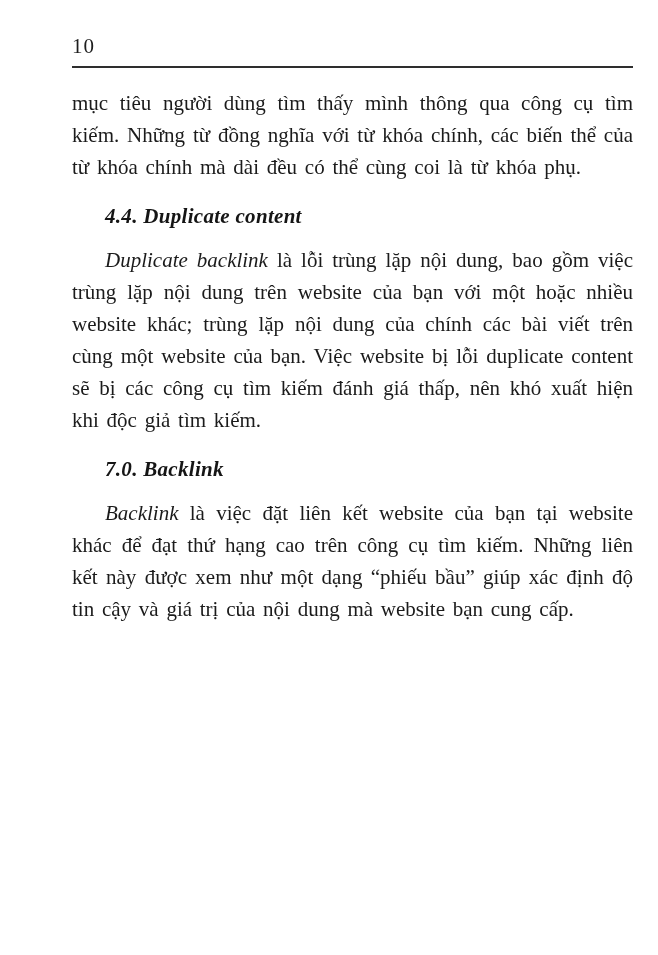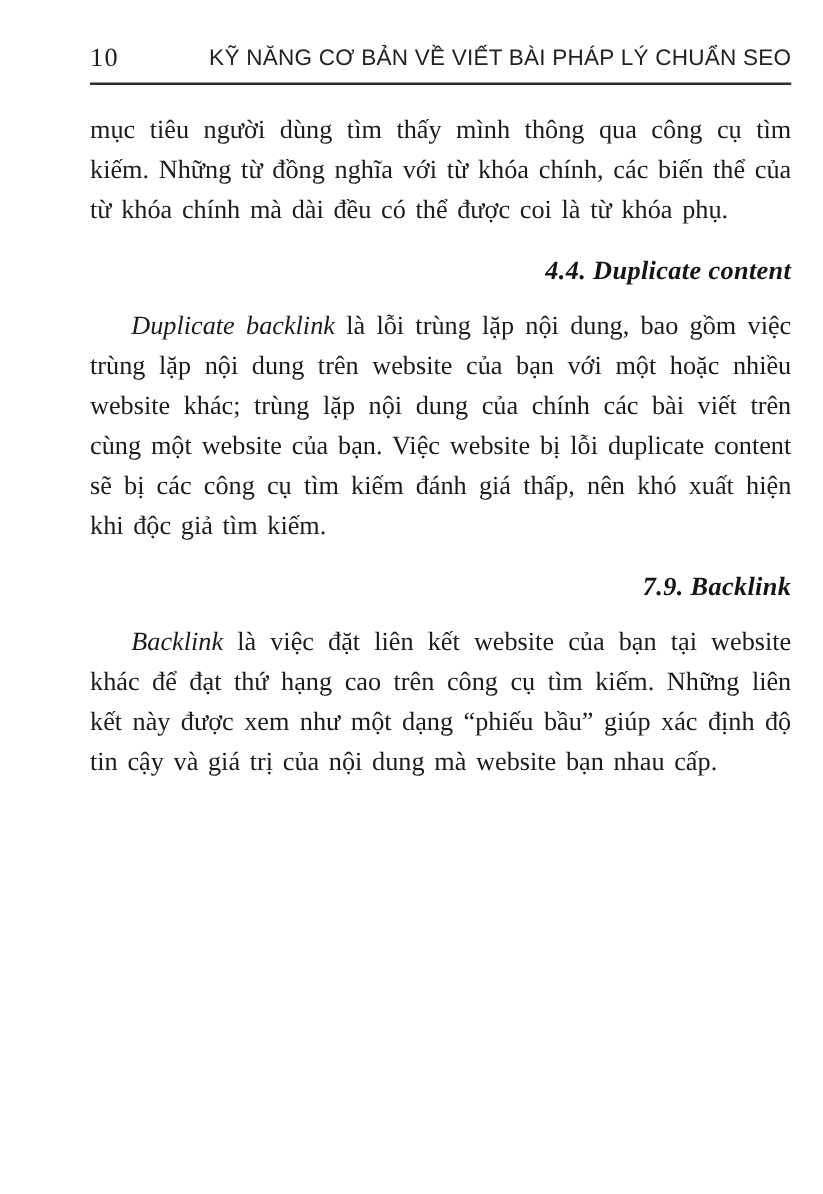--- a/index.html
+++ b/index.html
@@ -17,21 +17,21 @@
   }
   .page {
     box-sizing: border-box;
     width: 658px;
     height: 955px;
     padding: 34px 25px 0 72px;
     background: #ffffff;
   }
   .page-header {
     display: flex;
-    align-items: center;
+    align-items: flex-end;
     justify-content: space-between;
     padding-bottom: 7px;
     border-bottom: 2px solid #2e2e2e;
   }
   .page-number {
     font-family: "Liberation Serif", "DejaVu Serif", serif;
     font-size: 21px;
     letter-spacing: 1px;
     color: #1e1e1e;
   }
@@ -56,45 +56,43 @@
   .para.no-indent {
     text-indent: 0;
   }
   .section-heading {
     font-size: 21px;
     font-weight: bold;
     font-style: italic;
     margin: 17px 0 12px 33px;
     letter-spacing: 0.3px;
     color: #151515;
-    text-align: right;
   }
   .lead-italic {
     font-style: italic;
   }
 </style>
 </head>
 <body>
 
 <div class="page">
 
   <header class="page-header">
     <span class="page-number">10</span>
-    <span class="running-title">KỸ NĂNG CƠ BẢN VỀ VIẾT BÀI PHÁP LÝ CHUẨN SEO</span>
   </header>
 
   <main class="page-body">
 
-    <p class="para no-indent">mục tiêu người dùng tìm thấy mình thông qua công cụ tìm kiếm. Những từ đồng nghĩa với từ khóa chính, các biến thể của từ khóa chính mà dài đều có thể được coi là từ khóa phụ.</p>
+    <p class="para no-indent">mục tiêu người dùng tìm thấy mình thông qua công cụ tìm kiếm. Những từ đồng nghĩa với từ khóa chính, các biến thể của từ khóa chính mà dài đều có thể cùng coi là từ khóa phụ.</p>
 
 
     <h2 class="section-heading">4.4. Duplicate content</h2>
 
     <p class="para"><span class="lead-italic">Duplicate backlink</span><span> là lỗi trùng lặp nội dung, bao gồm việc trùng lặp nội dung trên website của bạn với một hoặc nhiều website khác; trùng lặp nội dung của chính các bài viết trên cùng một website của bạn. Việc website bị lỗi duplicate content sẽ bị các công cụ tìm kiếm đánh giá thấp, nên khó xuất hiện khi độc giả tìm kiếm.</span></p>
 
-    <h2 class="section-heading">7.9. Backlink</h2>
+    <h2 class="section-heading">7.0. Backlink</h2>
 
-    <p class="para"><span class="lead-italic">Backlink</span><span> là việc đặt liên kết website của bạn tại website khác để đạt thứ hạng cao trên công cụ tìm kiếm. Những liên kết này được xem như một dạng “phiếu bầu” giúp xác định độ tin cậy và giá trị của nội dung mà website bạn nhau cấp.</span></p>
+    <p class="para"><span class="lead-italic">Backlink</span><span> là việc đặt liên kết website của bạn tại website khác để đạt thứ hạng cao trên công cụ tìm kiếm. Những liên kết này được xem như một dạng “phiếu bầu” giúp xác định độ tin cậy và giá trị của nội dung mà website bạn cung cấp.</span></p>
 
 
   </main>
 
 </div>
 
 </body></html>

